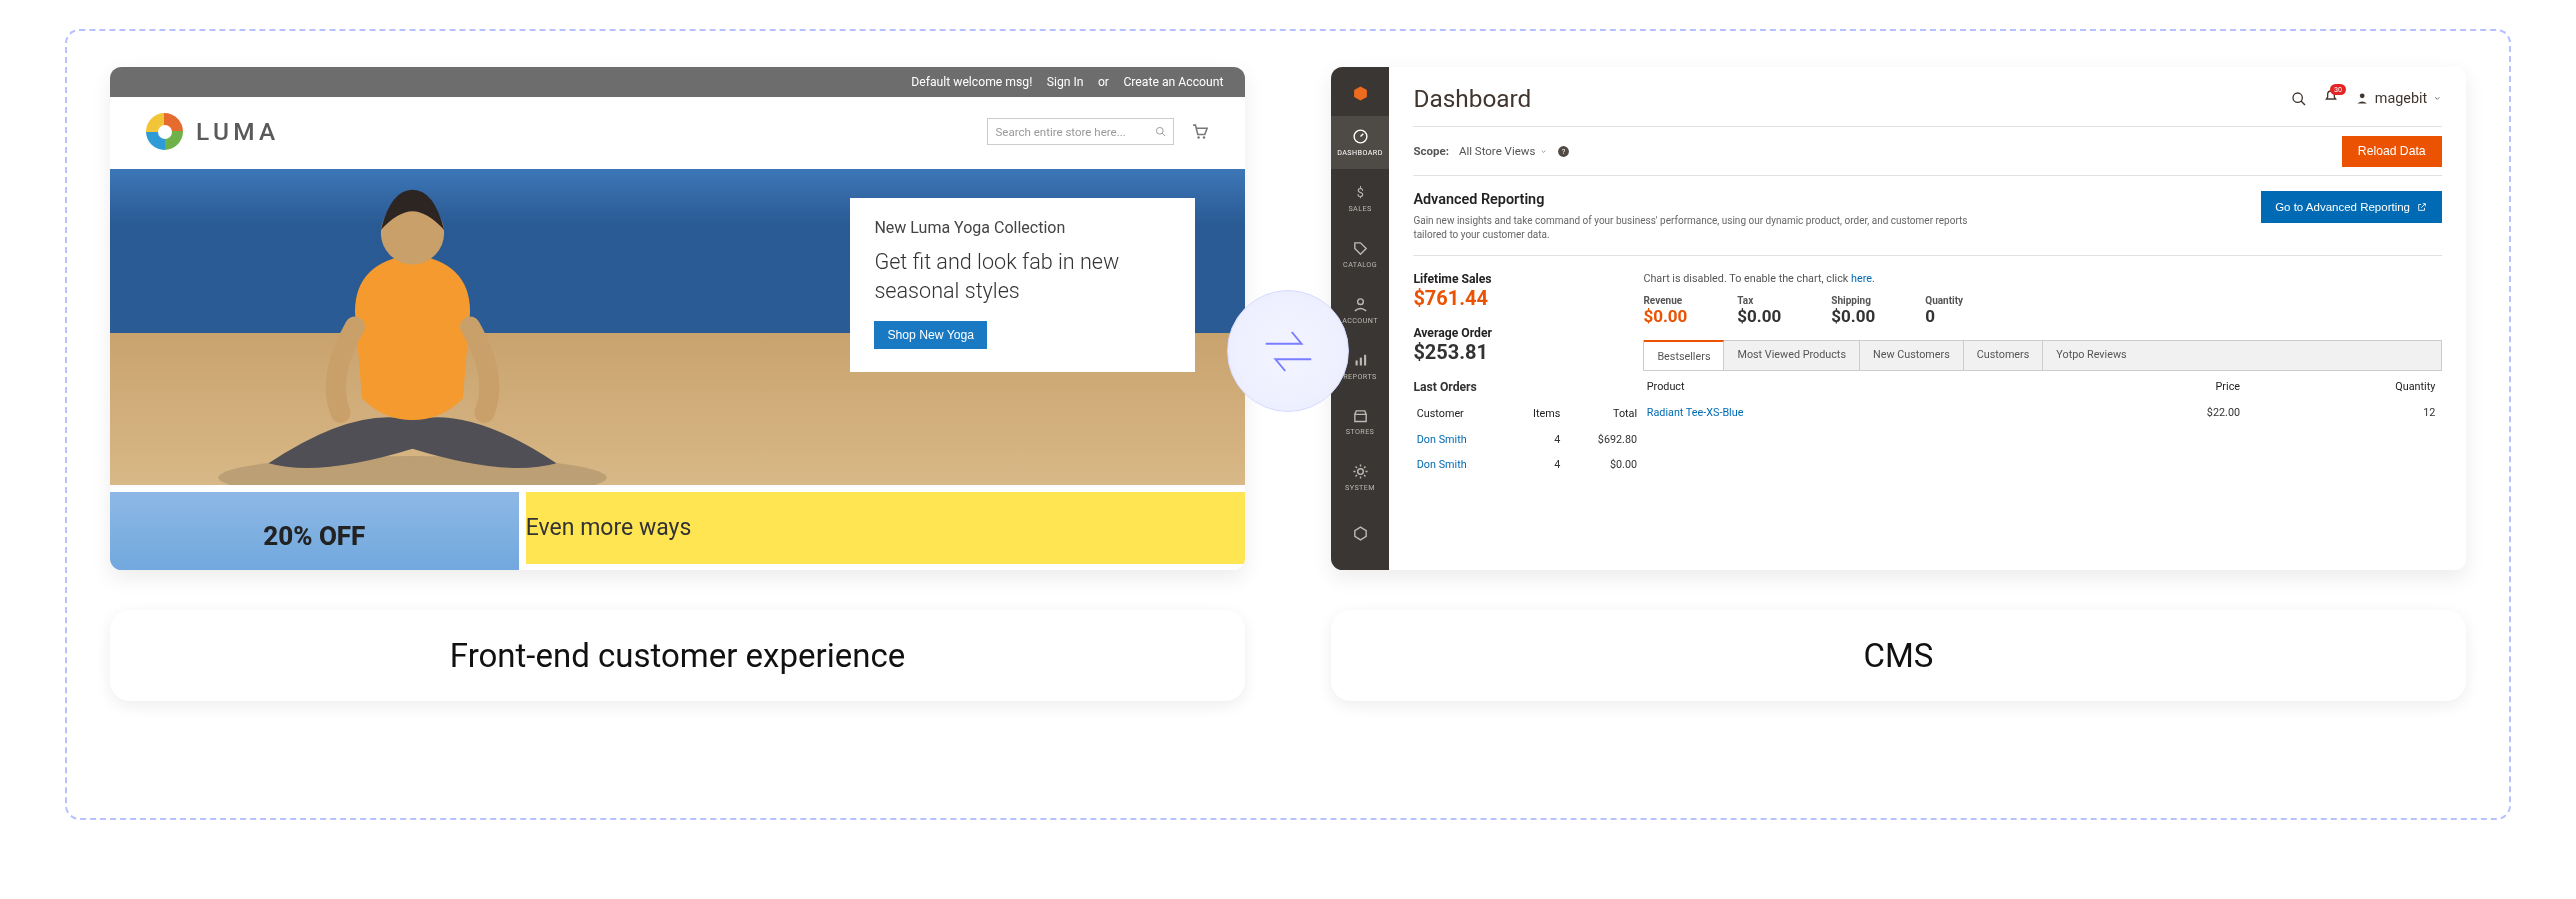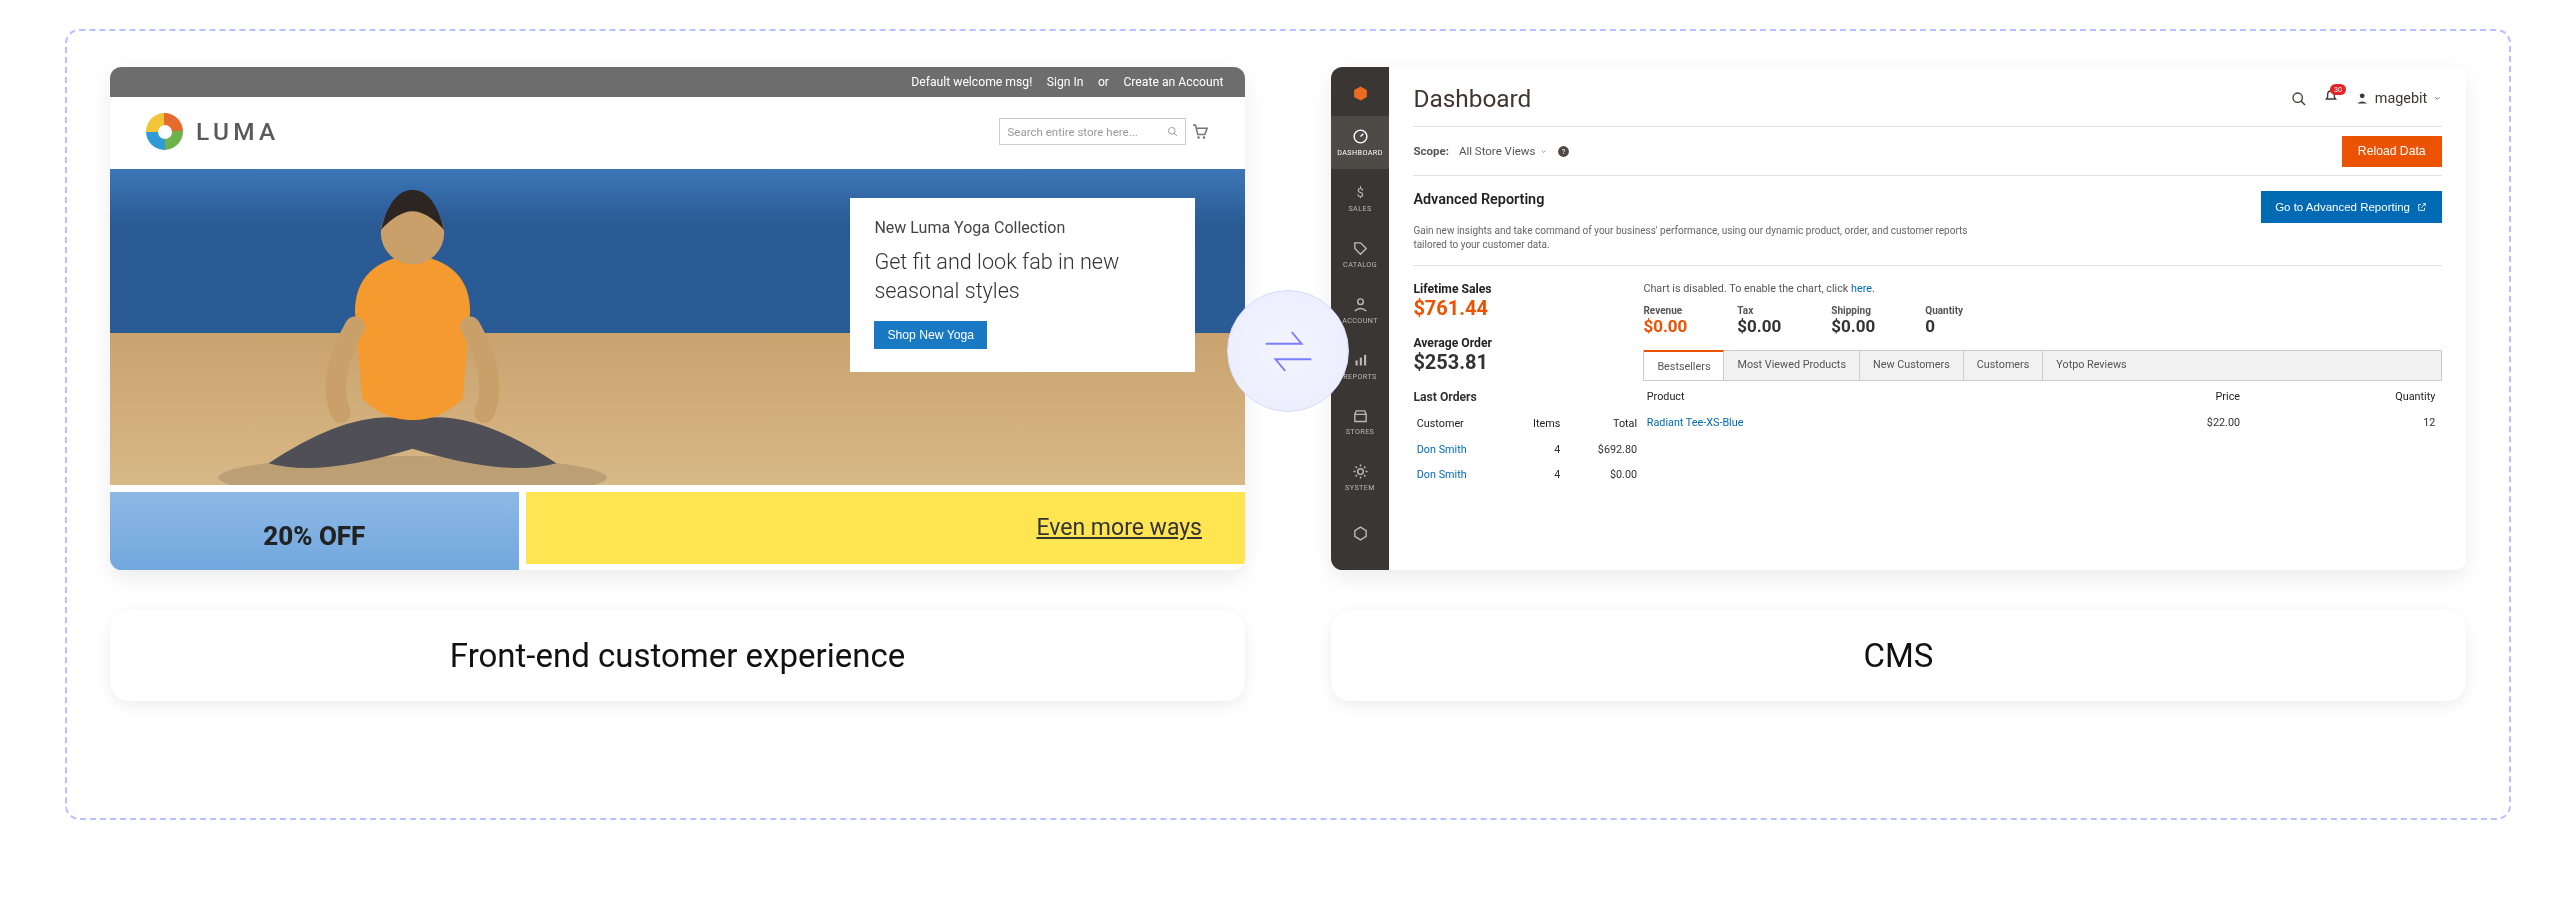--- a/index.html
+++ b/index.html
@@ -95,21 +95,21 @@
     font-size: 24.4px; letter-spacing: 4.3px; color:#5a5a5a; font-weight:500;
   }
   .sf-logo-mark {
     width:37px; height:37px; border-radius:50%;
     background: conic-gradient(#e56b2e 0 90deg, #6fb24a 90deg 180deg, #2e9ad6 180deg 270deg, #f2c438 270deg 360deg);
     position:relative;
   }
   .sf-logo-mark::after {
     content:""; position:absolute; inset:11.5px; border-radius:50%; background:#fff;
   }
-  .sf-search-wrap { display:flex; align-items:center; gap:4px; }
+  .sf-search-wrap { display:flex; align-items:center; gap:16px; }
   .sf-search {
     border:0.7px solid #ccc; height:27px; width:187px;
     display:flex; align-items:center; padding:0 7.2px;
     font-size:11.5px; color:#999; justify-content:space-between;
   }
   .sf-cart { width:18.7px; height:18.7px; }
   .sf-hero {
     position:relative; height:316px; overflow:hidden;
     background: linear-gradient(#3d76b7 0%, #295a93 18%, #295a93 18%, #2a5b94 52%, #c9a36e 52%, #d8b887 100%);
     text-decoration: underline;
@@ -130,22 +130,22 @@
   .sf-promo-row { display:flex; gap:7.2px; margin-top:7.2px; padding:0 0 0 0; }
   .sf-promo-left {
     flex:0 0 36%; height:88px;
     background:linear-gradient(#2f79c9,#1a5ca4);
     display:flex; align-items:center; justify-content:center;
     color:#222; font-size:26px; font-weight:800;
     background: linear-gradient(#8db8e5 0%, #6ea6dd 100%);
   }
   .sf-promo-right {
     flex:1; height:72px; background:#ffe552;
-    display:flex; align-items:center; justify-content:flex-end; padding-right:43px;
-    color:#333; font-size:23px;text-decoration:underline;
+    display:flex; align-items:center; justify-content:flex-start; padding-right:43px;
+    color:#333; font-size:23px;
   }
 
   
   .admin { display:flex; height:100%; font-size:13px; color:#333; }
   .admin-side {
     width:58px; background:#3a3633; display:flex; flex-direction:column;
     align-items:center; padding-top:7.2px; gap:2.9px;
   }
   .admin-side-item {
     width:100%; height:53px; display:flex; flex-direction:column;
@@ -169,21 +169,21 @@
     padding:8.6px 0; border-top:0.7px solid #e1e1e1;
   }
   .admin-scope-left { display:flex; align-items:center; gap:10px; font-size:11.5px; color:#555; }
   .admin-reload {
     background:#eb5202; color:#fff; border:none; padding:8.6px 16px; font-size:12.2px;
   }
   .admin-advrep {
     border-top:0.7px solid #e1e1e1; padding:14.4px 0 13px 0;
     display:flex; justify-content:space-between; gap:29px;
   }
-  .admin-advrep-left h4 { font-size:14.4px; margin-bottom:16px; color:#222; font-weight:600; }
+  .admin-advrep-left h4 { font-size:14.4px; margin-bottom:6px; color:#222; font-weight:600; }
   .admin-advrep-left p { font-size:10px; color:#666; max-width:589px; line-height:1.4; }
   .admin-goadv {
     background:#006bb4; color:#fff; border:none; padding:8.6px 14.4px; font-size:11.5px;
     display:inline-flex; align-items:center; gap:7.2px; white-space:nowrap; height:32px;
   }
   .admin-stats-row {
     display:flex; border-top:0.7px solid #e1e1e1; padding-top:16px; 
   }
   .admin-stats-left { flex: 0 0 230px; }
   .admin-stat-block { margin-bottom:16px; }

